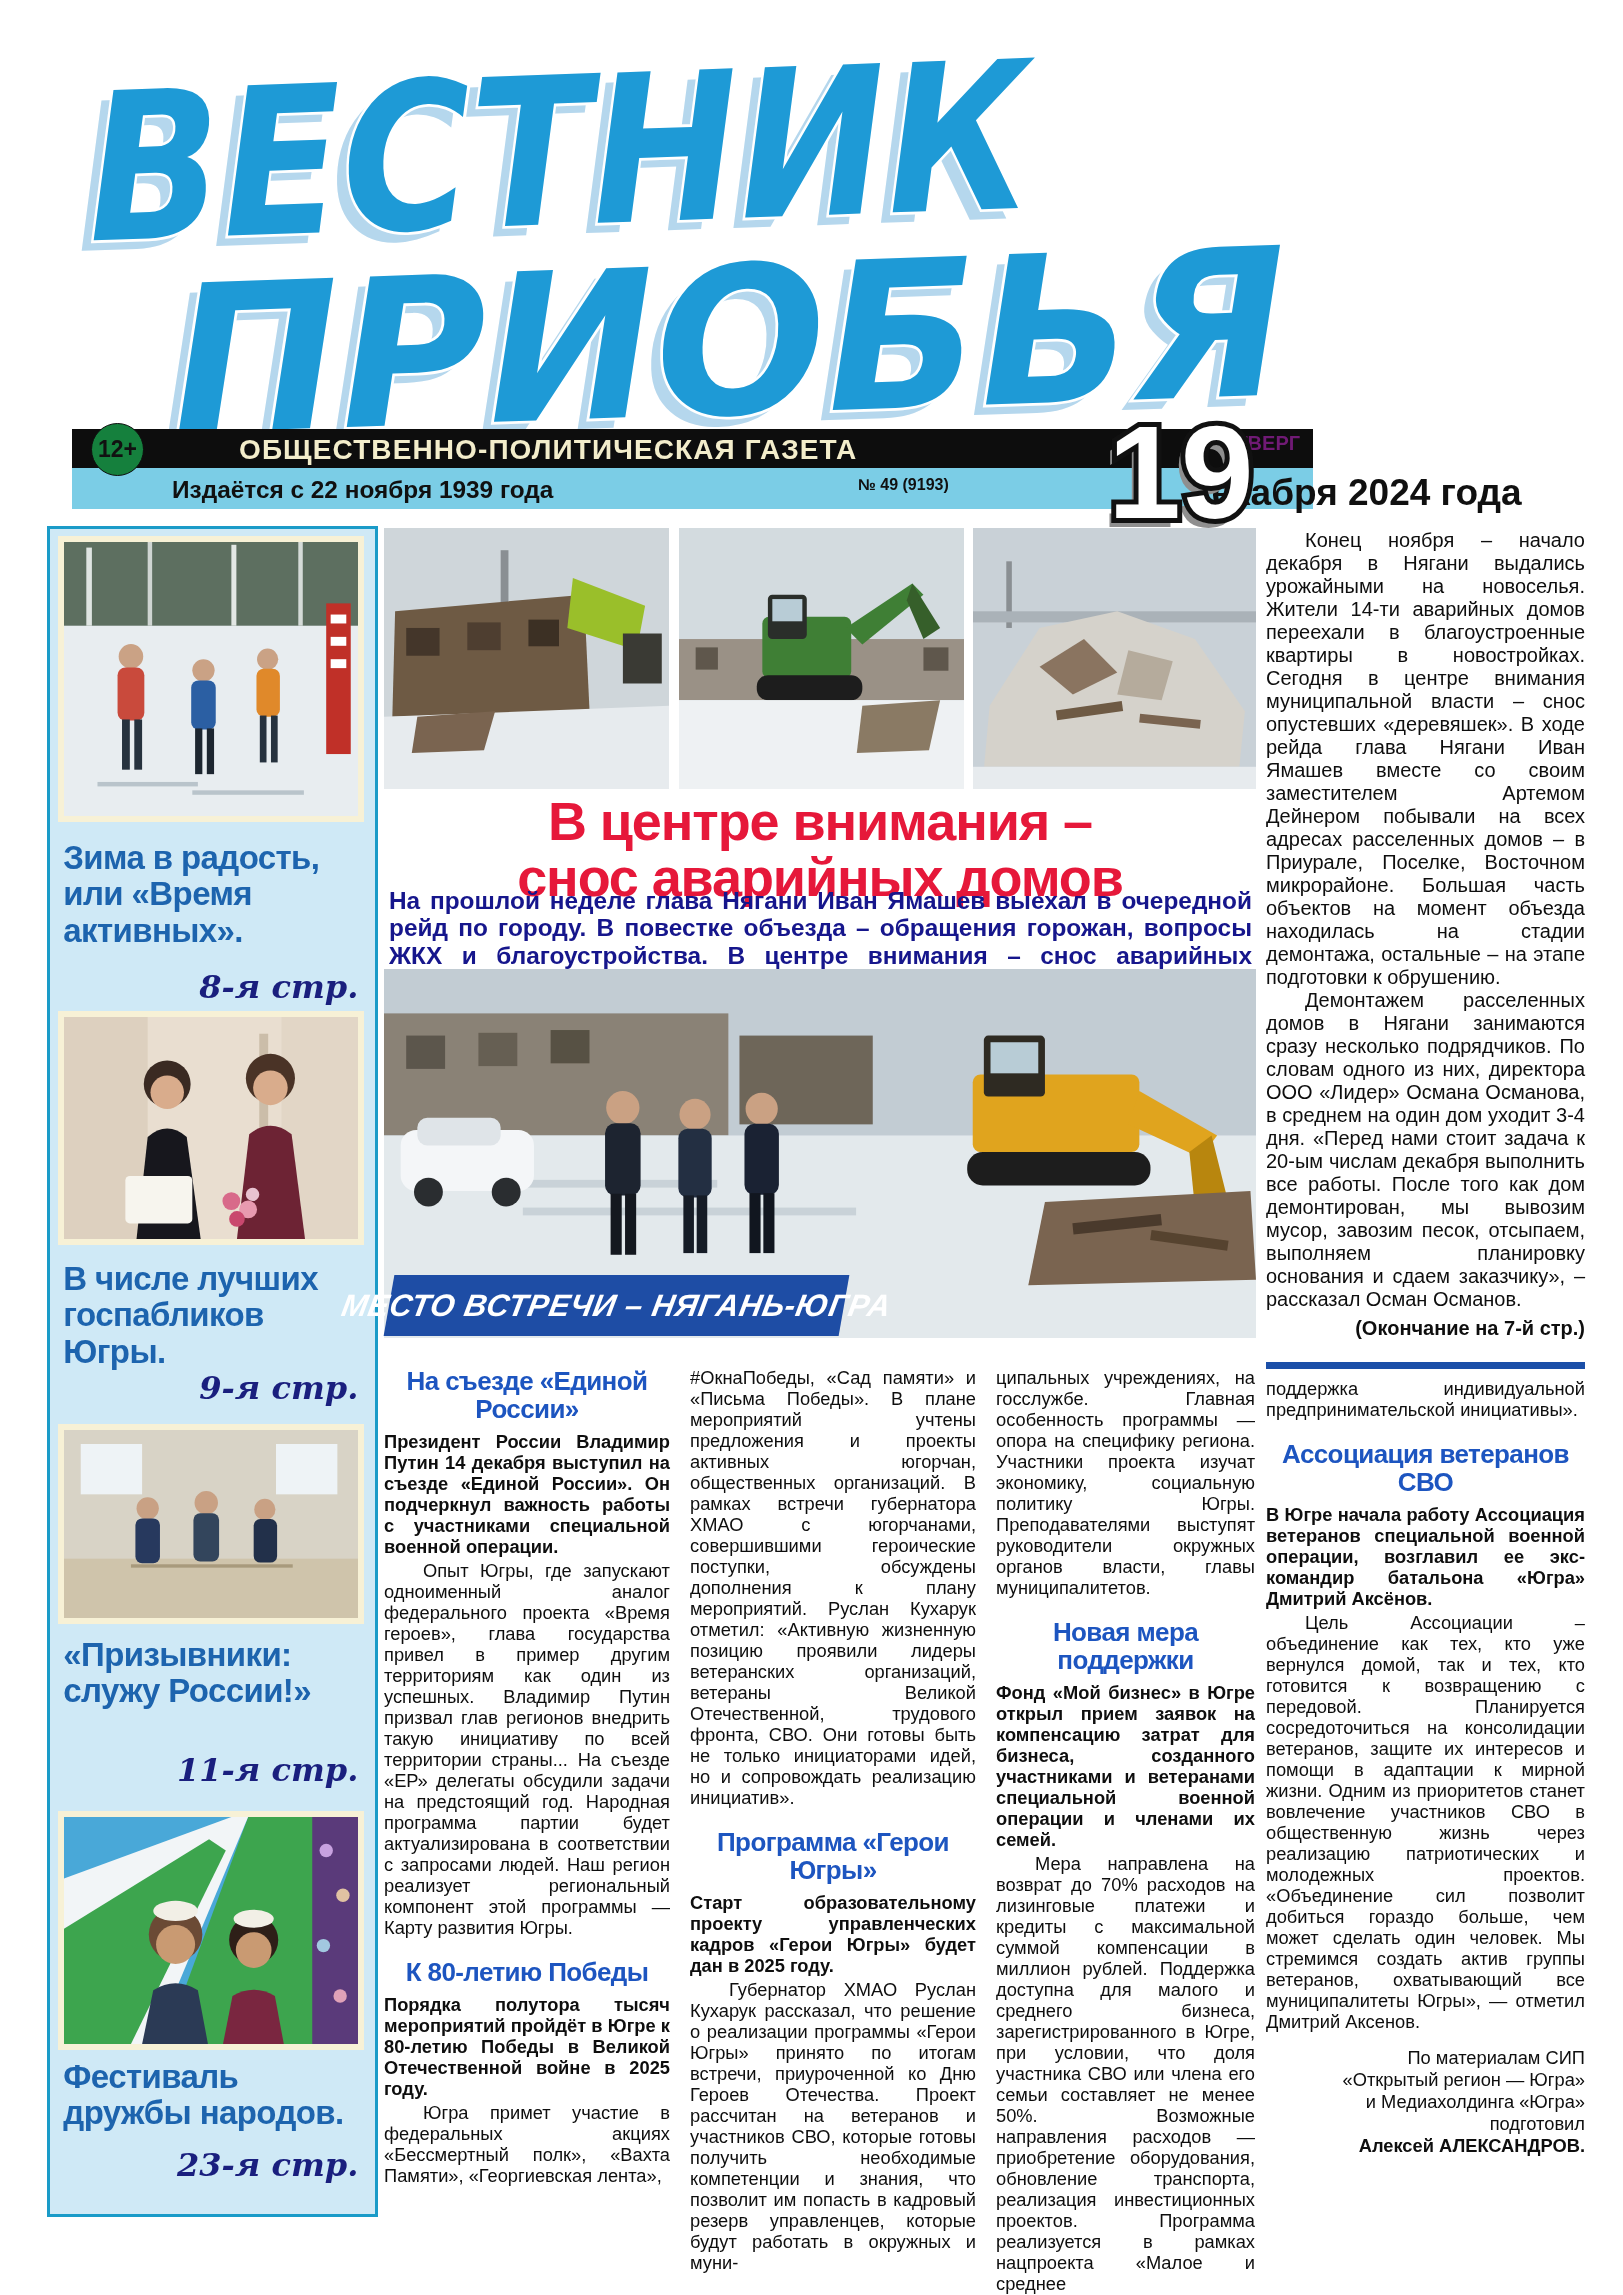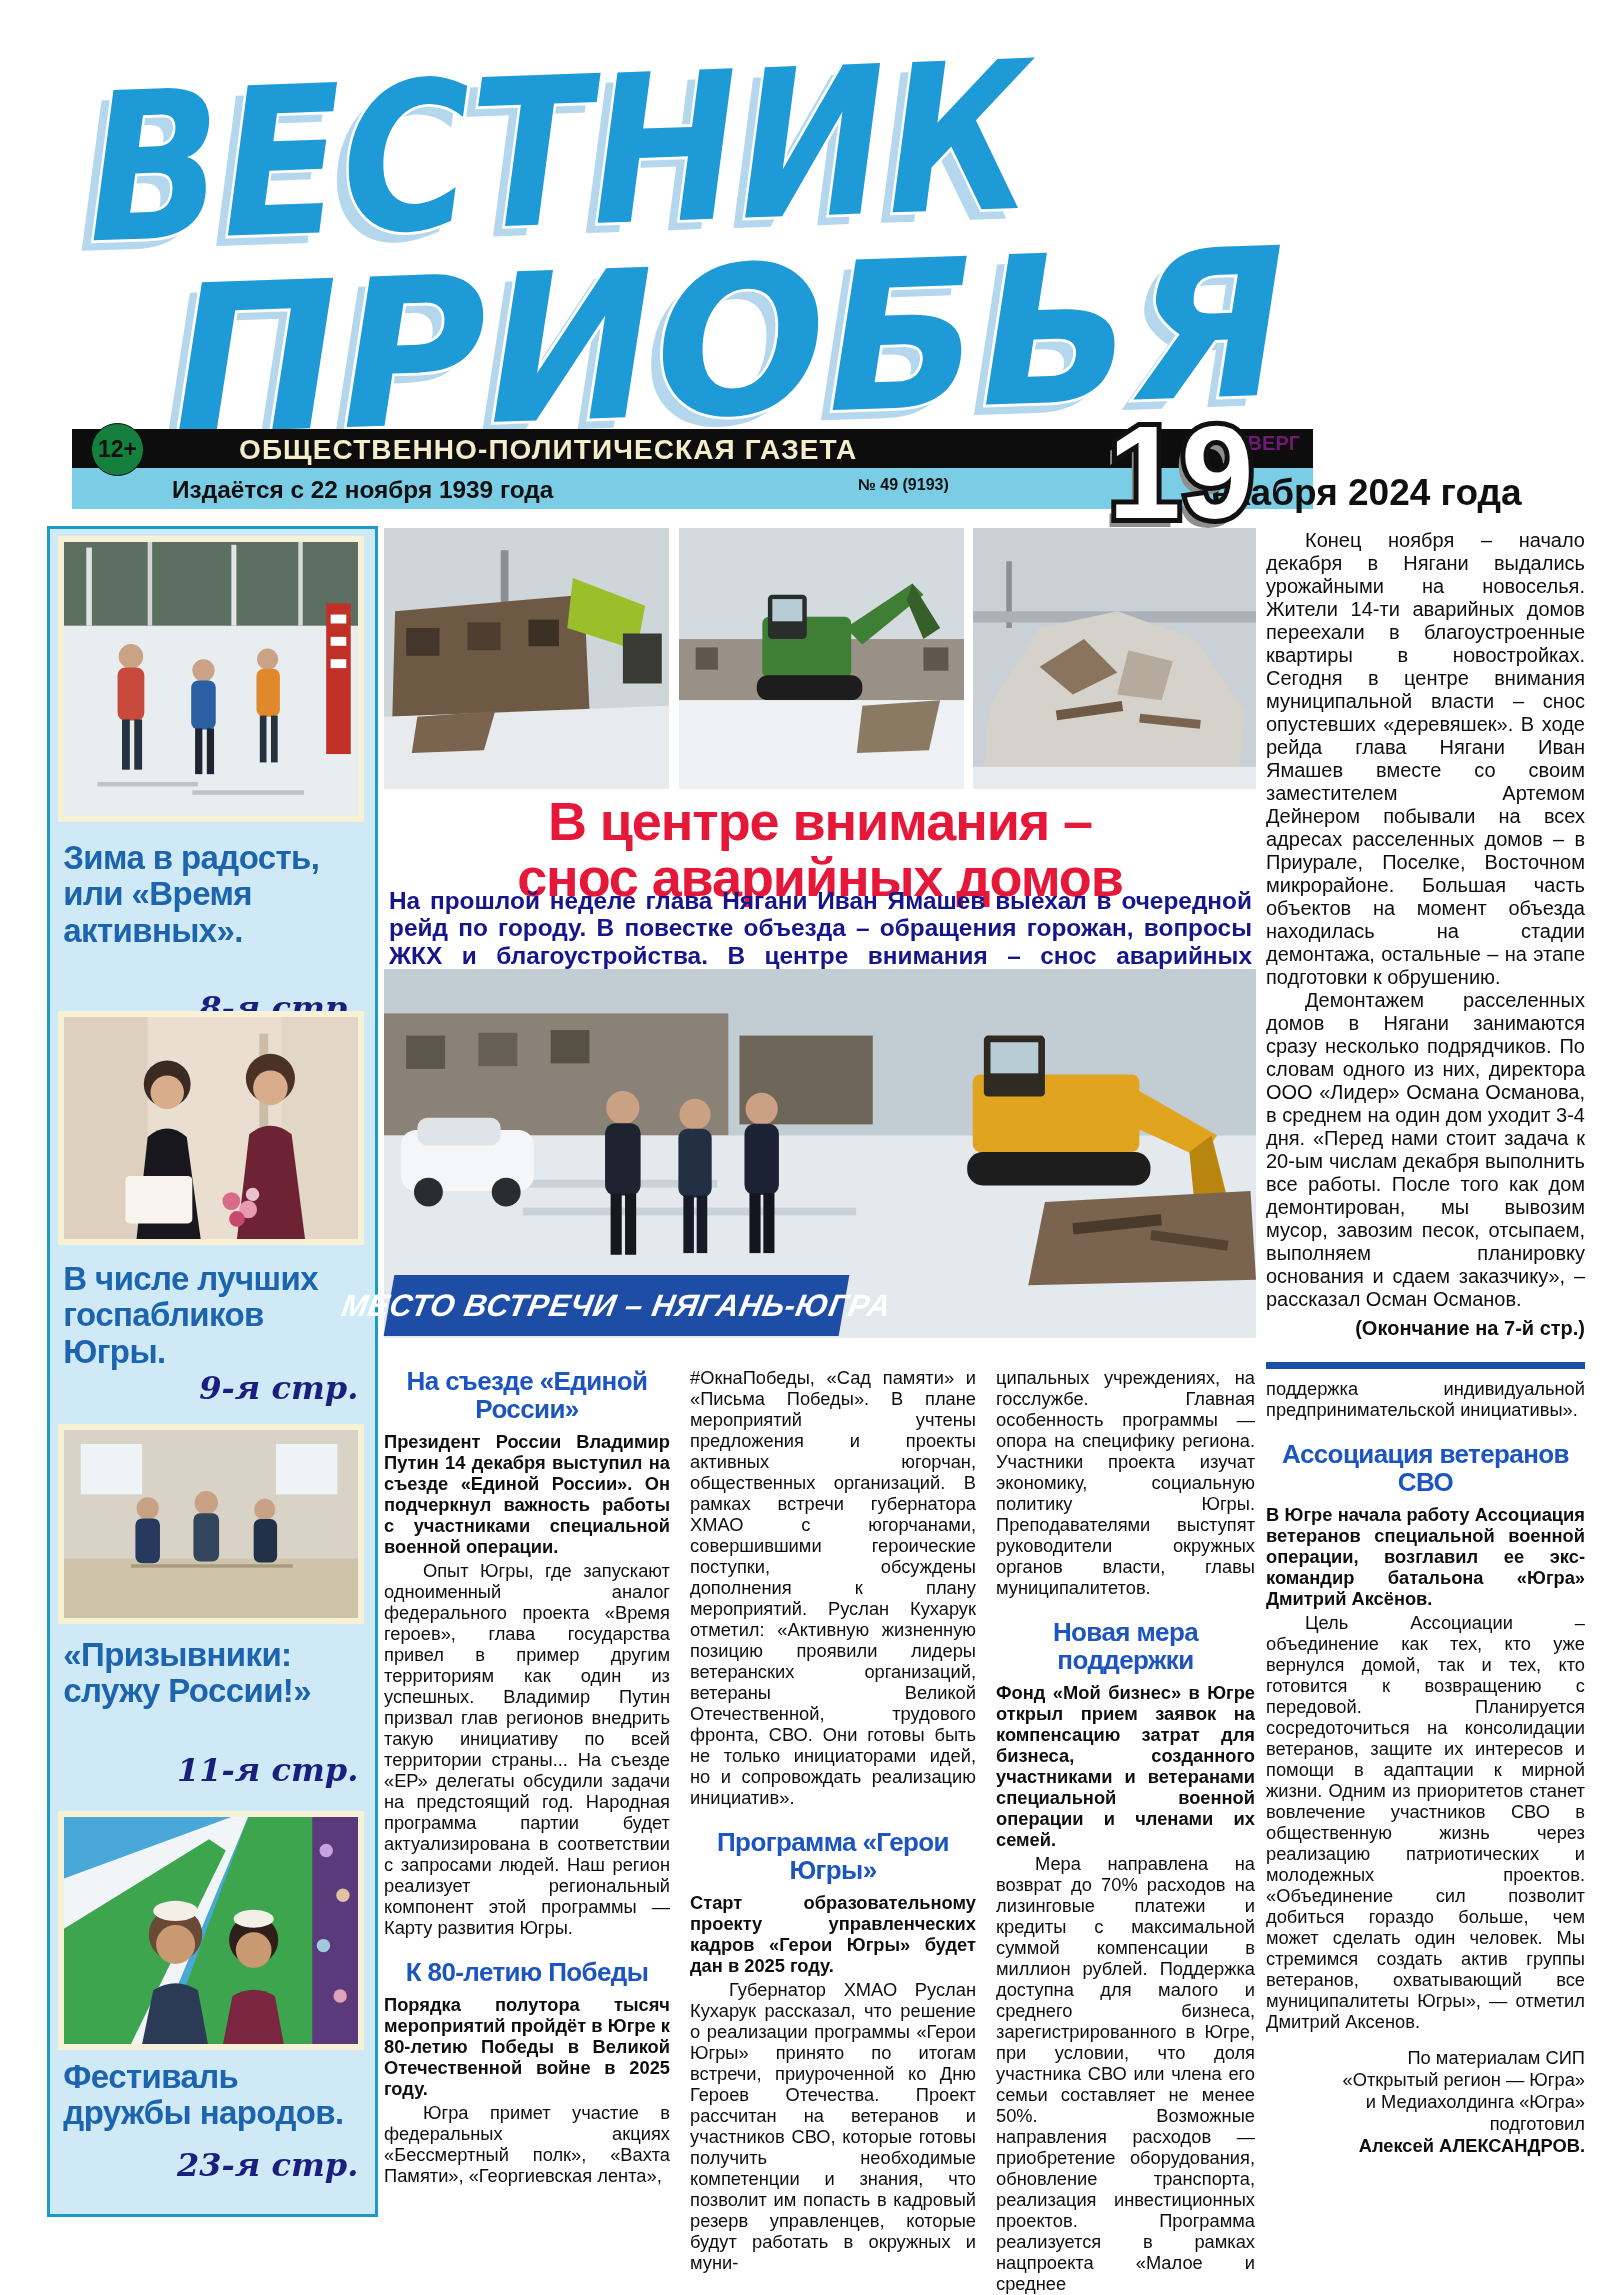--- a/index.html
+++ b/index.html
@@ -127,21 +127,21 @@
       <rect x="345" y="227" width="42" height="86" rx="13" fill="#e0892a"></rect>
       <rect x="351" y="311" width="12" height="84" fill="#26323e"></rect>
       <rect x="371" y="311" width="12" height="84" fill="#26323e"></rect>
       <rect x="60" y="430" width="180" height="8" fill="#b9c4cb"></rect>
       <rect x="230" y="445" width="200" height="8" fill="#b9c4cb"></rect>
     </svg>
   </div>
 
   <div>
     <div class="tz-title" style="top:311px;">Зима в радость, или «Время активных».</div>
-    <div class="tz-page" style="top:460px;text-align:center;">8-я стр.</div>
+    <div class="tz-page" style="top:439px;text-align:center;">8-я стр.</div>
   </div>
 
   <div class="sb-photo" style="top:482px;height:234px;">
     <svg viewBox="0 0 527 398" width="100%" height="100%" preserveAspectRatio="none">
       <rect width="527" height="398" fill="#e9ded0"></rect>
       <rect x="0" width="150" height="398" fill="#ddd0bf"></rect>
       <rect x="390" width="137" height="398" fill="#e2d6c6"></rect>
       <rect x="350" y="30" width="16" height="368" fill="#cbbda9"></rect>
       <circle cx="185" cy="120" r="42" fill="#3a2a22"></circle>
       <circle cx="185" cy="135" r="30" fill="#d9ac8c"></circle>

